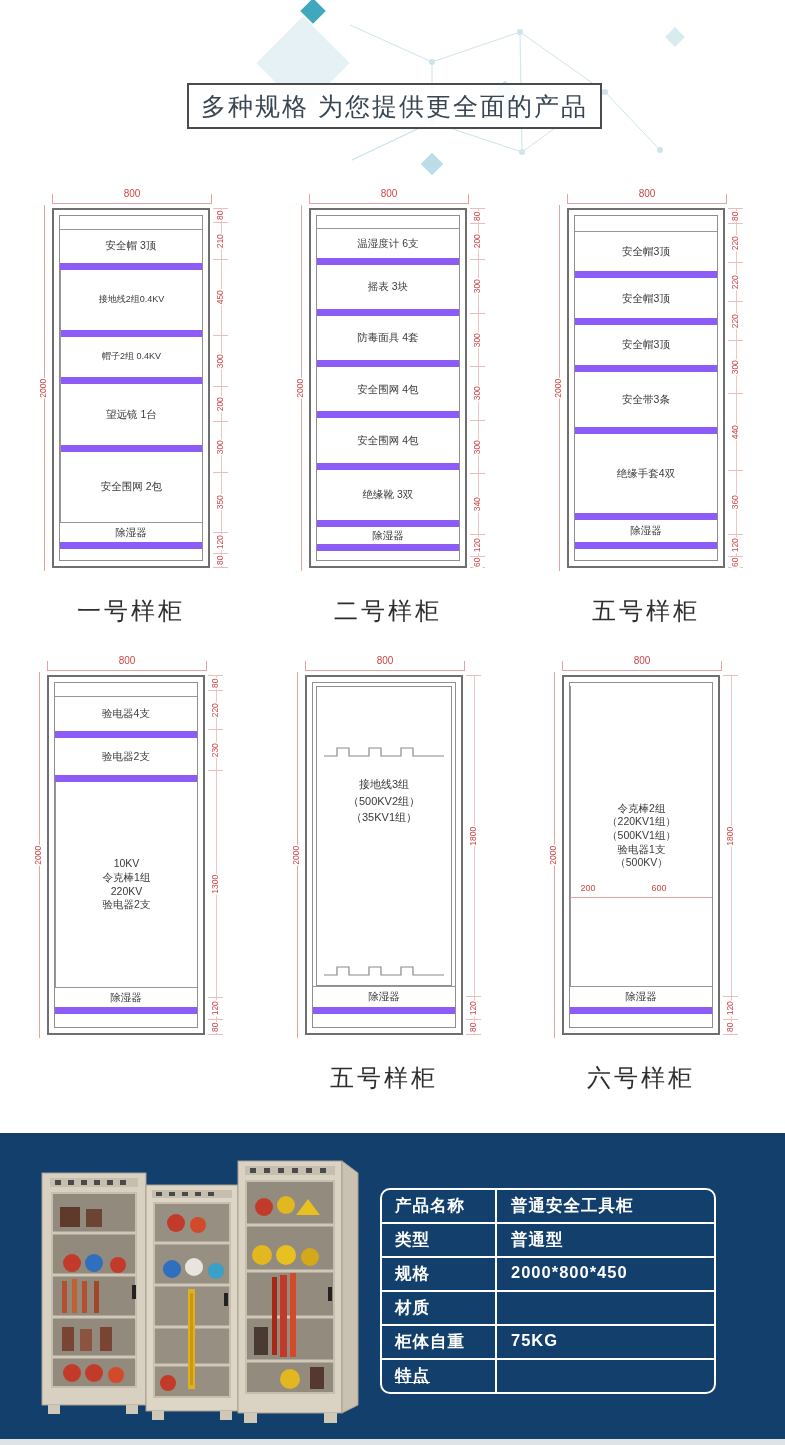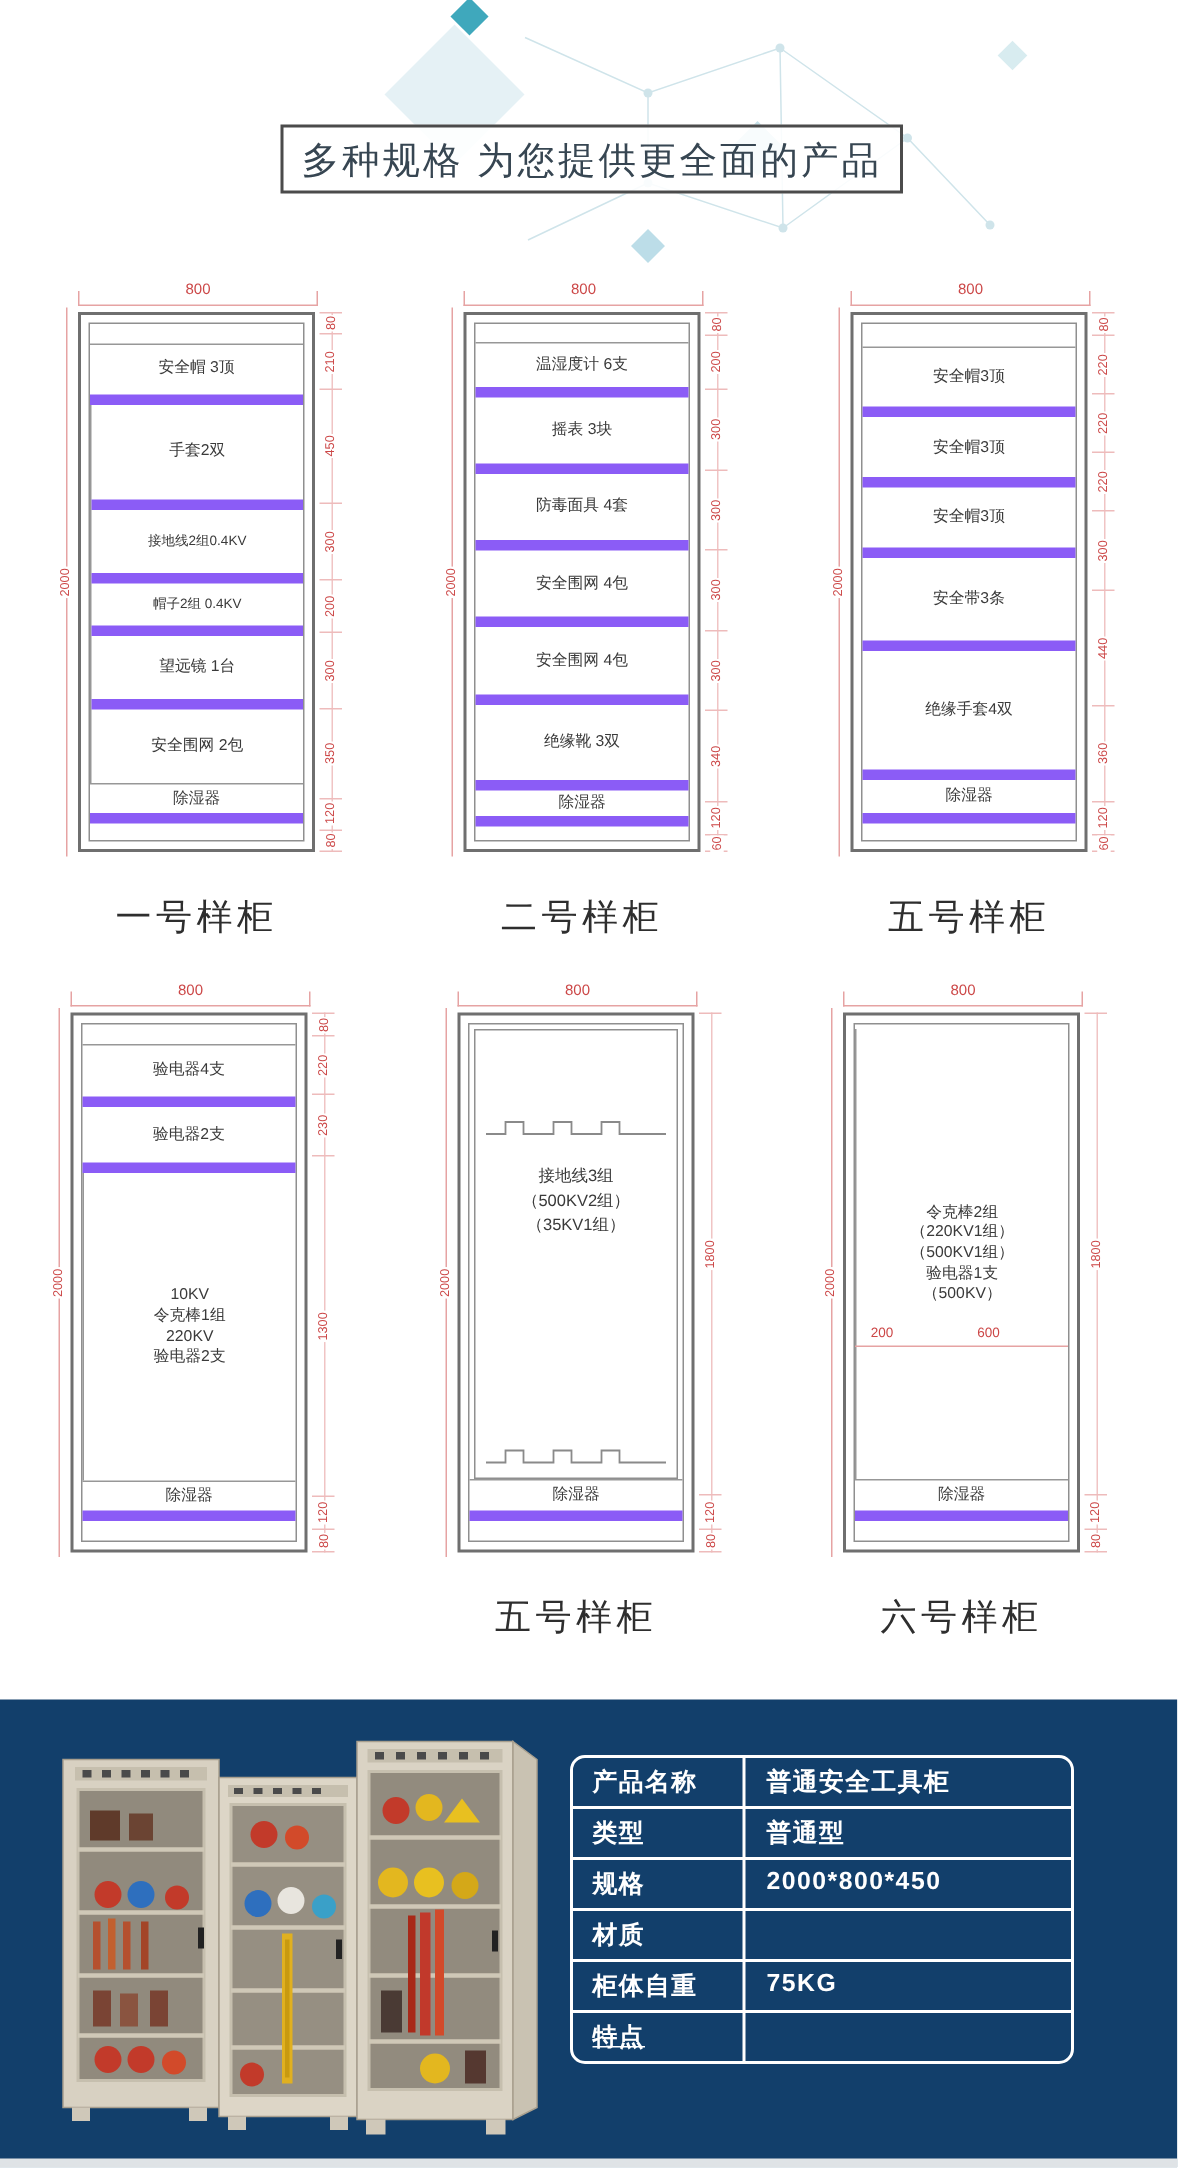--- a/index.html
+++ b/index.html
@@ -53,21 +53,21 @@
   .notch{position:absolute;left:50%;transform:translateX(-50%);}
   .mainbox{position:relative;flex-basis:0;margin:3px 3px 0 3px;border:1px solid #8f8f8f;
        display:flex;align-items:center;justify-content:center;box-sizing:border-box;}
   .cab-caption{position:absolute;top:387px;left:-11px;width:180px;text-align:center;
        font-size:24px;color:#2e2e2e;letter-spacing:3px;}
 
   
   .bottom-section{position:absolute;left:0;top:1133px;width:785px;height:312px;background:#123f6b;}
   .bottom-strip{position:absolute;left:0;bottom:0;width:100%;height:6px;background:#dfe3e6;}
   .photo{position:absolute;left:28px;top:14px;}
-  .spec-table{position:absolute;left:380px;top:37px;width:332px;border:2px solid #fff;border-radius:10px;
+  .spec-table{position:absolute;left:380px;top:55px;width:332px;border:2px solid #fff;border-radius:10px;
        overflow:hidden;color:#fff;}
   .spec-row{display:flex;border-bottom:2px solid #fff;}
   .spec-row:last-child{border-bottom:none;text-decoration:underline;}
   .spec-label{width:100px;border-right:2px solid #fff;padding:5px 0 5px 13px;
        font-size:16.5px;font-weight:bold;letter-spacing:1px;}
   .spec-value{flex:1;padding:5px 0 5px 14px;font-size:16.5px;font-weight:bold;letter-spacing:1px;}
 </style>
 </head>
 <body>
 
@@ -106,21 +106,20 @@
     <div class="outer">
       <div class="inner">
         <div class="sp" style="flex:80"></div>
         <div class="cell bt bb" style="flex:210">安全帽  3顶</div>
         <div class="mid" style="flex:1600">
           <div class="cell br ml small" style="width:46%">令克棒  110KV
 （3节4.5米1组）
 令克棒  35KV
 （3节4米1组）</div>
           <div class="col" style="flex:1">
-            <div class="cell bb" style="flex:450">手套2双</div>
             <div class="cell bb small" style="flex:300">接地线2组0.4KV</div>
             <div class="cell bb small" style="flex:200">帽子2组 0.4KV</div>
             <div class="cell bb" style="flex:300">望远镜  1台</div>
             <div class="cell" style="flex:350">安全围网  2包</div>
           </div>
         </div>
         <div class="cell bt bb" style="flex:120">除湿器</div>
         <div class="sp" style="flex:70"></div>
       </div>
     </div>

